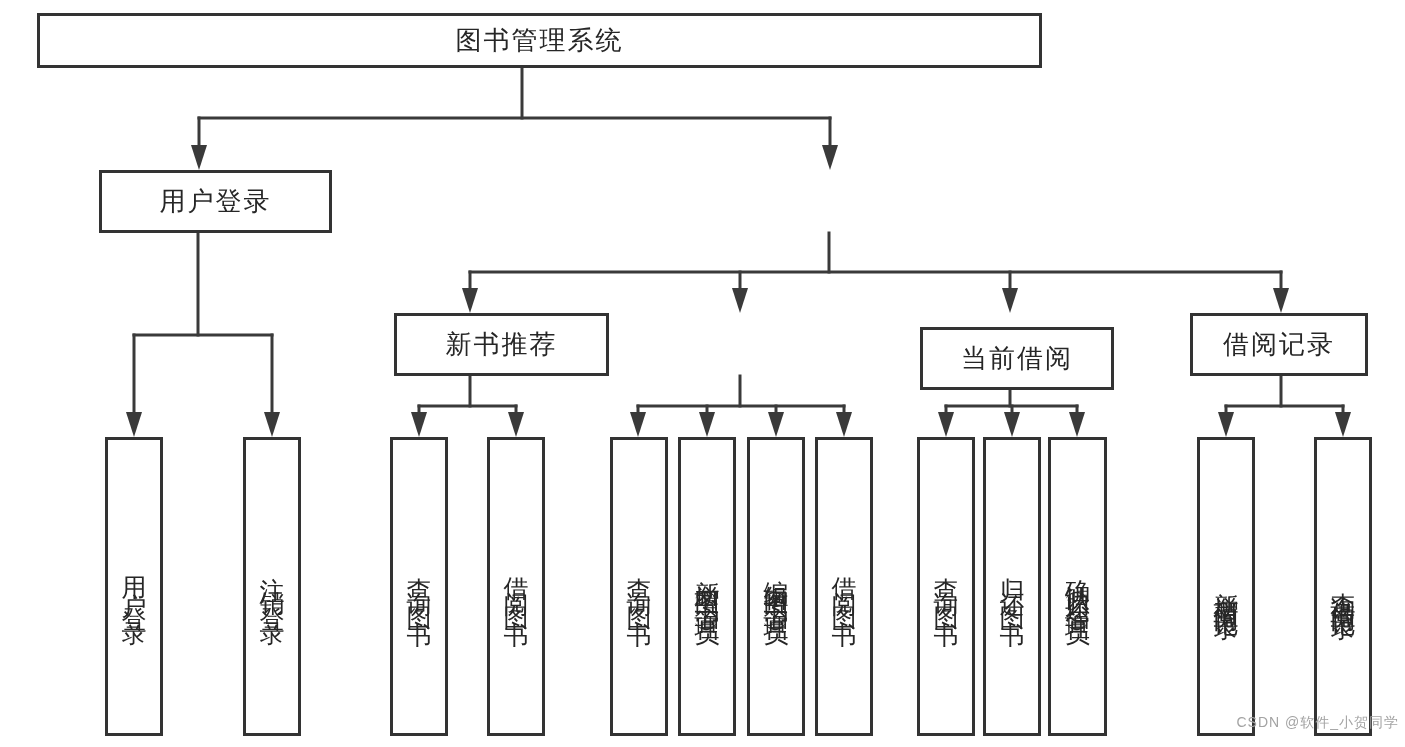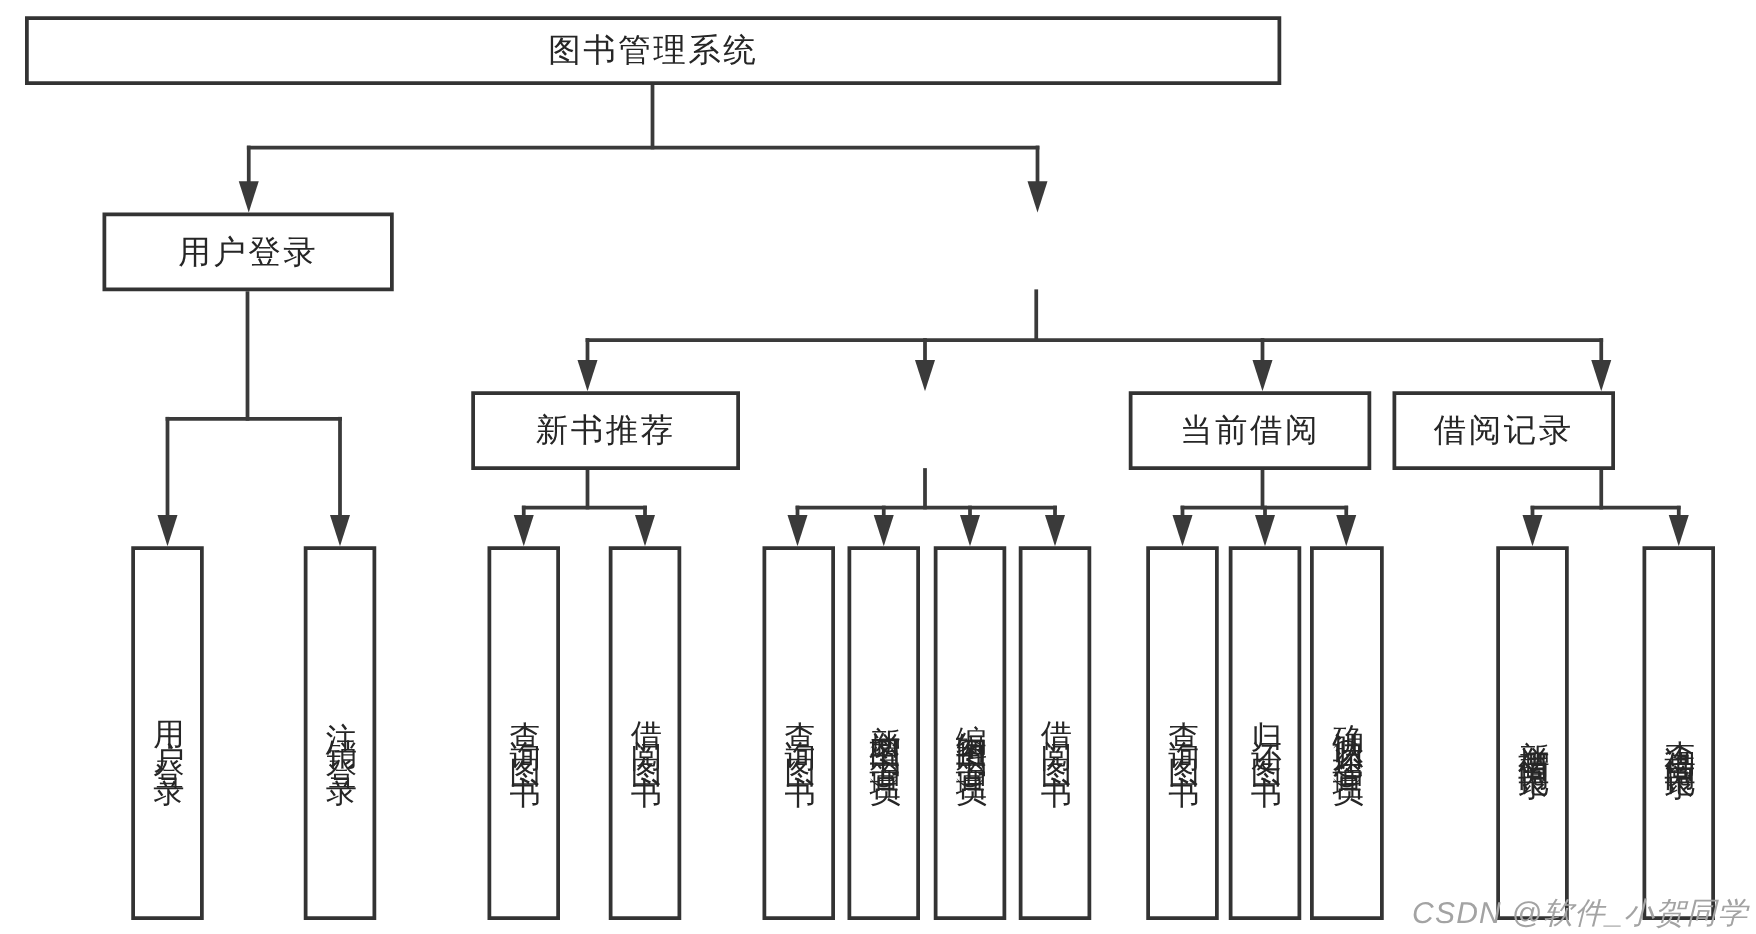--- a/index.html
+++ b/index.html
@@ -15,33 +15,32 @@
   }
   .wires{position:absolute;left:0;top:0;width:1405px;height:747px;}
   .ln{stroke:var(--line);stroke-width:3;fill:none;stroke-linecap:square;}
   .ah{fill:var(--line);stroke:none;}
   .node{
     position:absolute; box-sizing:border-box; background:#fff;
     border:3px solid var(--border);
     display:flex; align-items:center; justify-content:center;
     text-align:center;
   }
-  .h{font-size:26px; letter-spacing:2px;}
+  .h{font-size:26px; letter-spacing:2px;margin-left:17px;}
   .v span{
     writing-mode:vertical-rl; text-orientation:mixed;
     font-size:25px; line-height:1;
   }
   .v.loose span{letter-spacing:0.6em;}
   .v.med span{letter-spacing:0.2em;}
   .v.tight span{letter-spacing:0.24em;}
   .watermark{
     position:absolute; right:6px; top:714px;
-    font-size:24px; letter-spacing:1px; color:var(--watermark);
+    font-size:14px; letter-spacing:1px; color:var(--watermark);
     white-space:nowrap;
-    font-style:italic;
   }
 </style>
 </head>
 <body>
 
 <div class="stage">
 
   <svg class="wires" viewBox="0 0 1405 747" aria-hidden="true">
 
     <g>
@@ -122,24 +121,24 @@
     <span>图书管理系统</span>
   </div>
 
   <div class="node h" style="left:82px;top:170px;width:233px;height:63px">
     <span>用户登录</span>
   </div>
 
   <div class="node h" style="left:377px;top:313px;width:215px;height:63px">
     <span>新书推荐</span>
   </div>
-  <div class="node h" style="left:903px;top:313px;width:194px;height:63px">
+  <div class="node h" style="left:903px;top:327px;width:194px;height:63px">
     <span>当前借阅</span>
   </div>
-  <div class="node h" style="left:1114px;top:313px;width:178px;height:63px">
+  <div class="node h" style="left:1173px;top:313px;width:178px;height:63px">
     <span>借阅记录</span>
   </div>
 
   <div class="node v loose" style="left:105px;top:437px;width:58px;height:299px">
     <span>用户登录</span>
   </div>
   <div class="node v loose" style="left:243px;top:437px;width:58px;height:299px">
     <span>注销登录</span>
   </div>
 

